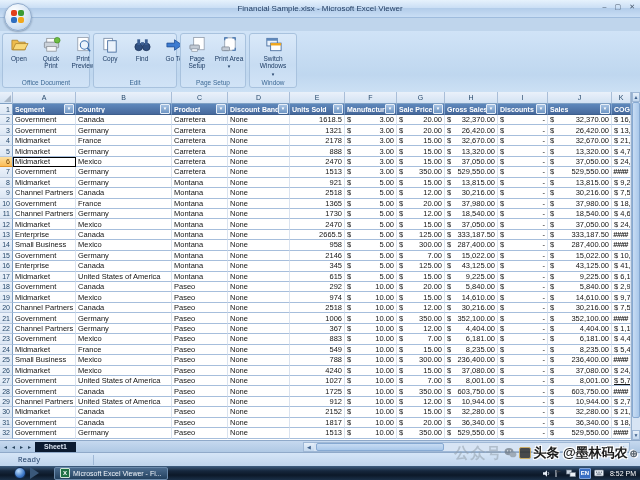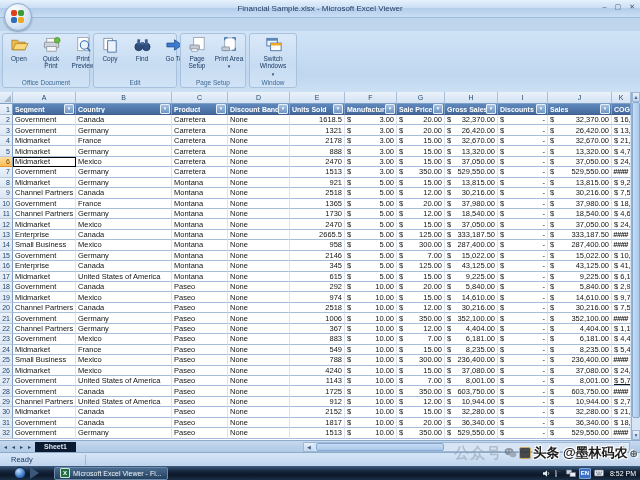--- a/index.html
+++ b/index.html
@@ -99,21 +99,21 @@
     border:1px solid #9FB8D6;box-sizing:border-box;}
   .harr{position:absolute;top:0;width:10px;height:8px;background:linear-gradient(#E7F0FA,#C2D7EE);
     font-size:5px;color:#3E608C;display:flex;align-items:center;justify-content:center;}
   .hthumb{position:absolute;left:12px;top:0;width:128px;height:8px;
     background:linear-gradient(#C8DCF3,#A9C8EA);border:1px solid #86A9D2;box-sizing:border-box;border-radius:2px;}
   .gripper{position:absolute;right:0;top:0;width:10px;height:10px;background:linear-gradient(#C6D9EF,#AFC8E4);}
   
   .statusbar{position:absolute;top:452px;left:0;right:0;height:14px;
     background:linear-gradient(#D5E5F7,#BFD4EC);border-top:1px solid #8FA9C9;box-sizing:border-box;
     display:flex;align-items:center;}
-  .ready{font-size:7.5px;color:#1E3C64;padding-left:11px;}
+  .ready{font-size:7.5px;color:#1E3C64;padding-left:18px;font-family:Liberation Mono, monospace;}
   .sdiv{width:1px;height:10px;background:#9FB8D6;margin-left:52px;}
   
   .taskbar{position:absolute;top:466px;left:0;right:0;height:14px;
     background:linear-gradient(#3E5E80,#16273D 35%,#0C1828 65%,#1B3048);
     display:flex;align-items:center;}
   .startwrap{position:relative;width:48px;height:14px;flex:none;}
   .chev{position:absolute;left:30px;top:1px;width:0;height:0;
     border-top:6px solid transparent;border-bottom:6px solid transparent;border-left:9px solid #3A587A;}
   .startorb{position:absolute;left:14px;top:1px;width:12px;height:12px;border-radius:50%;
     background:radial-gradient(circle at 35% 30%,#BFE0FF,#3E78C8 60%,#1C4480);border:1px solid #0F2A50;box-sizing:border-box;}
@@ -1044,21 +1044,21 @@
             <span>37,080.00</span>
           </div>
           <div class="c t" style="width: 19px;">$ 24,7</div>
         </div>
         <div class="grow drow">
           <div class="c rn" style="width: 13px;">27</div>
           <div class="c t" style="width: 63px;">Government</div>
           <div class="c t" style="width: 96px;">United States of America</div>
           <div class="c t" style="width: 56px;">Paseo</div>
           <div class="c t" style="width: 62px;">None</div>
-          <div class="c n" style="width: 55px;">1143</div>
+          <div class="c n" style="width: 55px;">1027</div>
           <div class="c money" style="width: 52px;">
             <span>$</span>
             <span>10.00</span>
           </div>
           <div class="c money" style="width: 48px;">
             <span>$</span>
             <span>7.00</span>
           </div>
           <div class="c money" style="width: 53px;">
             <span>$</span>

